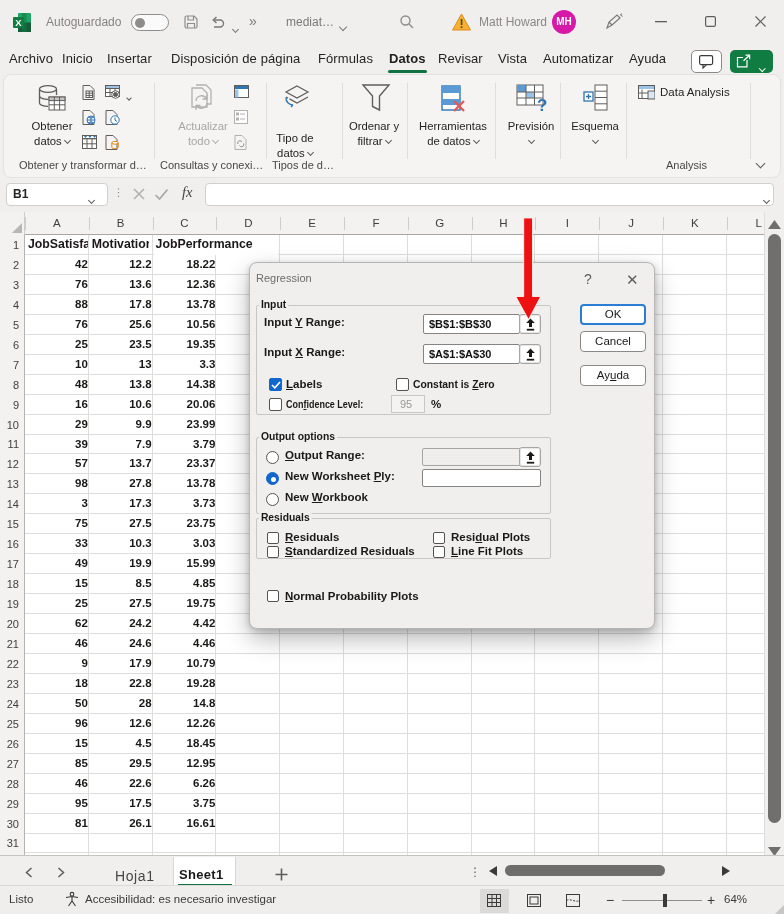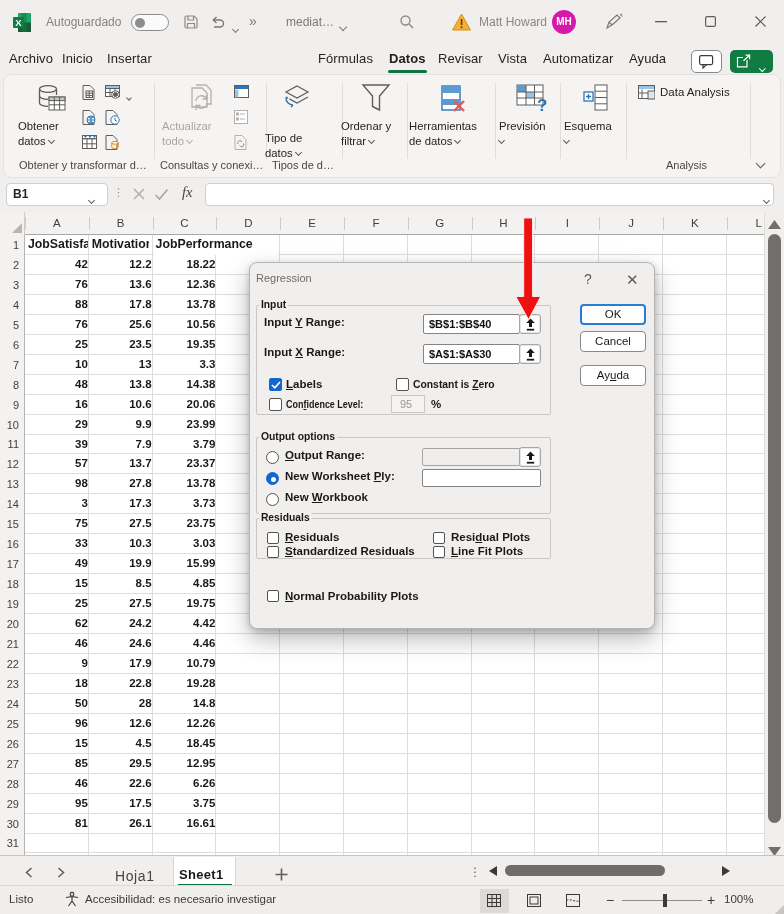--- a/index.html
+++ b/index.html
@@ -12,21 +12,21 @@
 #toggle .knob { position:absolute; left:3px; top:2.5px; width:10px; height:10px; border-radius:50%; background:#8f8d8b; }
 
 
 #menubar { position:absolute; left:0; top:44px; width:688px; height:30px; background:#f1efee; }
 .menu { position:absolute; top:0; height:30px; line-height:29px; font-size:13px; letter-spacing:0.1px; color:#252423; }
 
 
 #ribbon { position:absolute; left:3px; top:74px; width:778px; height:104px; background:#f6f4f3; border:1px solid #e4e2e0; border-radius:8px; }
 .rsep { position:absolute; top:8px; width:1px; height:76px; background:#e0dedc; }
 .rlabel { position:absolute; top:84px; font-size:11px; color:#494745; white-space:nowrap; }
-.rbig { position:absolute; top:82px; text-align:left; font-size:11.3px; color:#252423; line-height:14.5px; white-space:nowrap; }
+.rbig { position:absolute; top:82px; text-align:center; font-size:11.3px; color:#252423; line-height:14.5px; white-space:nowrap; }
 .gray { color:#a8a6a4; }
 .cv { display:inline-block; width:5px; height:5px; border-right:1.3px solid #5f5d5b; border-bottom:1.3px solid #5f5d5b; transform:rotate(45deg); vertical-align:2px; }
 .cv.g { border-color:#b3b1af; }
 
 
 #fbar { position:absolute; left:0; top:178px; width:784px; height:34px; background:#f1efee; }
 #namebox { position:absolute; left:6px; top:5px; width:102px; height:23px; background:#fff; border:1px solid #d1cfcd; border-radius:4px; }
 #finput { position:absolute; left:205px; top:5px; width:569px; height:23px; background:#fff; border:1px solid #d1cfcd; border-radius:4px; }
 
 
@@ -122,20 +122,21 @@
     </svg>
   <svg class="abs" style="left:755px;top:16px" width="11" height="11" viewBox="0 0 11 11" stroke="#5f5d5b" stroke-width="1.2">
       <path d="M0.5 0.5 L10.5 10.5 M10.5 0.5 L0.5 10.5"></path>
     </svg>
 </div>
 
 <div id="menubar">
   <div class="menu" style="left:9px">Archivo</div>
   <div class="menu" style="left:62px">Inicio</div>
   <div class="menu" style="left:107px">Insertar</div>
+  <div class="menu" style="left:171px">Disposición de página</div>
   <div class="menu" style="left:318px">Fórmulas</div>
   <div class="menu" style="left:389px;font-weight:700;color:#21201f">Datos</div>
   <div class="abs" style="left:388px;top:25.5px;width:39px;height:3px;background:#117243;border-radius:2px"></div>
   <div class="menu" style="left:438px">Revisar</div>
   <div class="menu" style="left:498px">Vista</div>
   <div class="menu" style="left:543px">Automatizar</div>
   <div class="menu" style="left:629px">Ayuda</div>
   <div class="abs" style="left:691px;top:6px;width:31px;height:23px;background:#fff;border:1px solid #8b8987;border-radius:5px">
     <svg style="position:absolute;left:7px;top:4px" width="16" height="14" viewBox="0 0 16 14" fill="none" stroke="#3b3a39" stroke-width="1.2">
       <rect x="0.6" y="0.6" width="13" height="9" rx="1.5"></rect>
@@ -475,21 +476,21 @@
 
 <div id="dlg">
   <div class="title">Regression</div>
   <div class="qx" style="left:334px">?</div>
   <div class="qx" style="left:376px;font-size:15px">✕</div>
 
   <div class="grp" style="top:42px;height:110px">
     <div class="gt">Input</div>
   </div>
   <div class="dlab" style="left:14px;top:53px">Input <u>Y</u> Range:</div>
-  <div class="dfield" style="left:173px;top:51px">$B$1:$B$40</div>
+  <div class="dfield" style="left:173px;top:51px">$B$1:$B$30</div>
   <div class="rbtn" style="left:269px;top:51px">
     <svg style="position:absolute;left:5px;top:3px" width="11" height="13" viewBox="0 0 11 13">
         <path d="M5.5 0.5 L9.8 5 H7 V9 H4 V5 H1.2 Z" fill="#1a1918"></path>
         <rect x="1.8" y="10.8" width="7.4" height="1.8" fill="#1a1918"></rect>
       </svg>
   </div>
   <div class="dlab" style="left:14px;top:83px">Input <u>X</u> Range:</div>
   <div class="dfield" style="left:173px;top:81px">$A$1:$A$30</div>
   <div class="rbtn" style="left:269px;top:81px">
     <svg style="position:absolute;left:5px;top:3px" width="11" height="13" viewBox="0 0 11 13">
@@ -595,17 +596,17 @@
       <rect x="3" y="3" width="8" height="7"></rect>
     </svg>
   <svg class="abs" style="left:566px;top:8px" width="14" height="13" viewBox="0 0 14 13" fill="none" stroke="#3b3a39">
       <rect x=".5" y=".5" width="13" height="12"></rect>
       <path d="M.5 6.5 C4 4, 10 9, 13.5 6.5" stroke-dasharray="2 1.4"></path>
     </svg>
   <div class="abs" style="left:606px;top:6px;font-size:14px;color:#3b3a39">−</div>
   <div class="abs" style="left:622px;top:14px;width:80px;height:1.4px;background:#8f8d8b"></div>
   <div class="abs" style="left:663px;top:8px;width:3.5px;height:13px;background:#3b3a39"></div>
   <div class="abs" style="left:707px;top:6px;font-size:14px;color:#3b3a39">+</div>
-  <div class="abs" style="left:724px;top:7px">100%</div>
+  <div class="abs" style="left:724px;top:7px">64%</div>
   <svg class="abs" style="left:774px;top:19px" width="10" height="10" viewBox="0 0 10 10">
       <path d="M10 0 V10 H0 Z" fill="#c8c6c4"></path>
     </svg>
 </div>
 
 </body></html>

